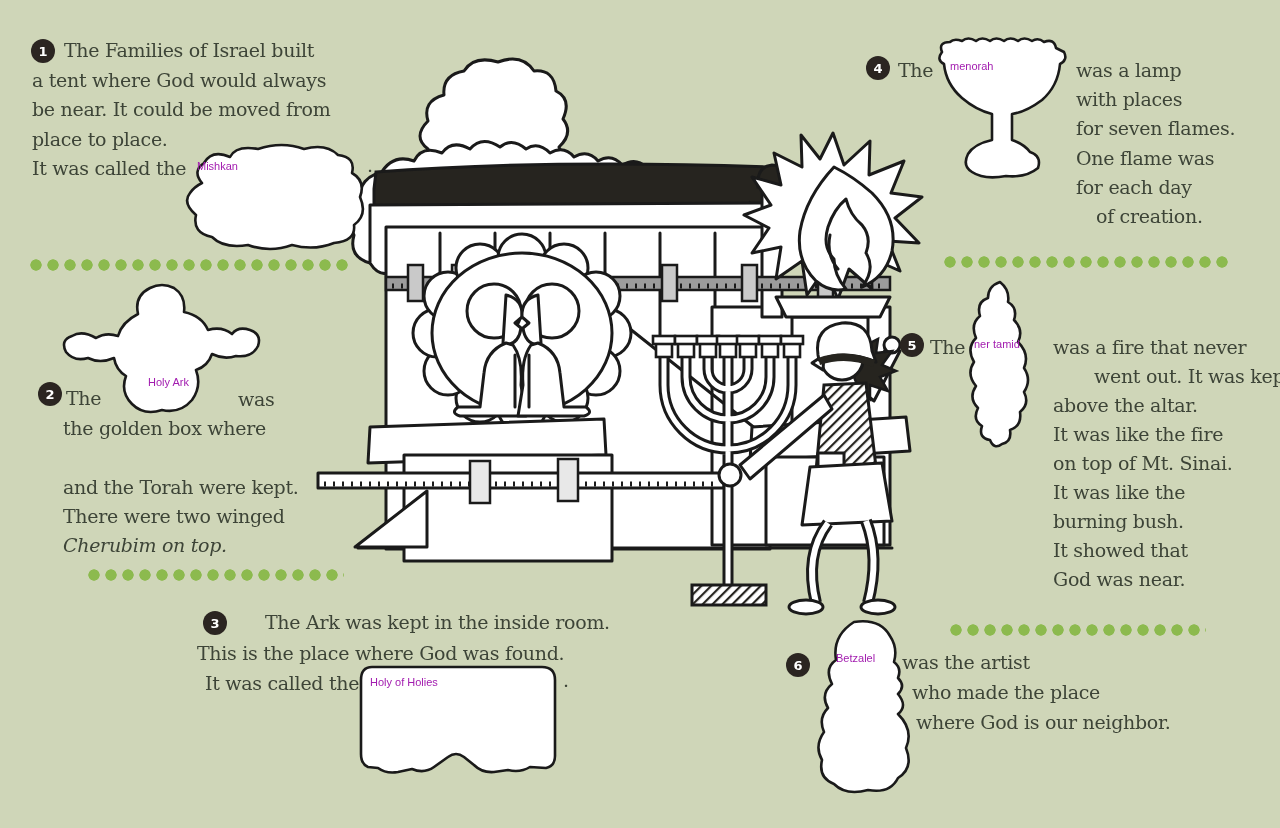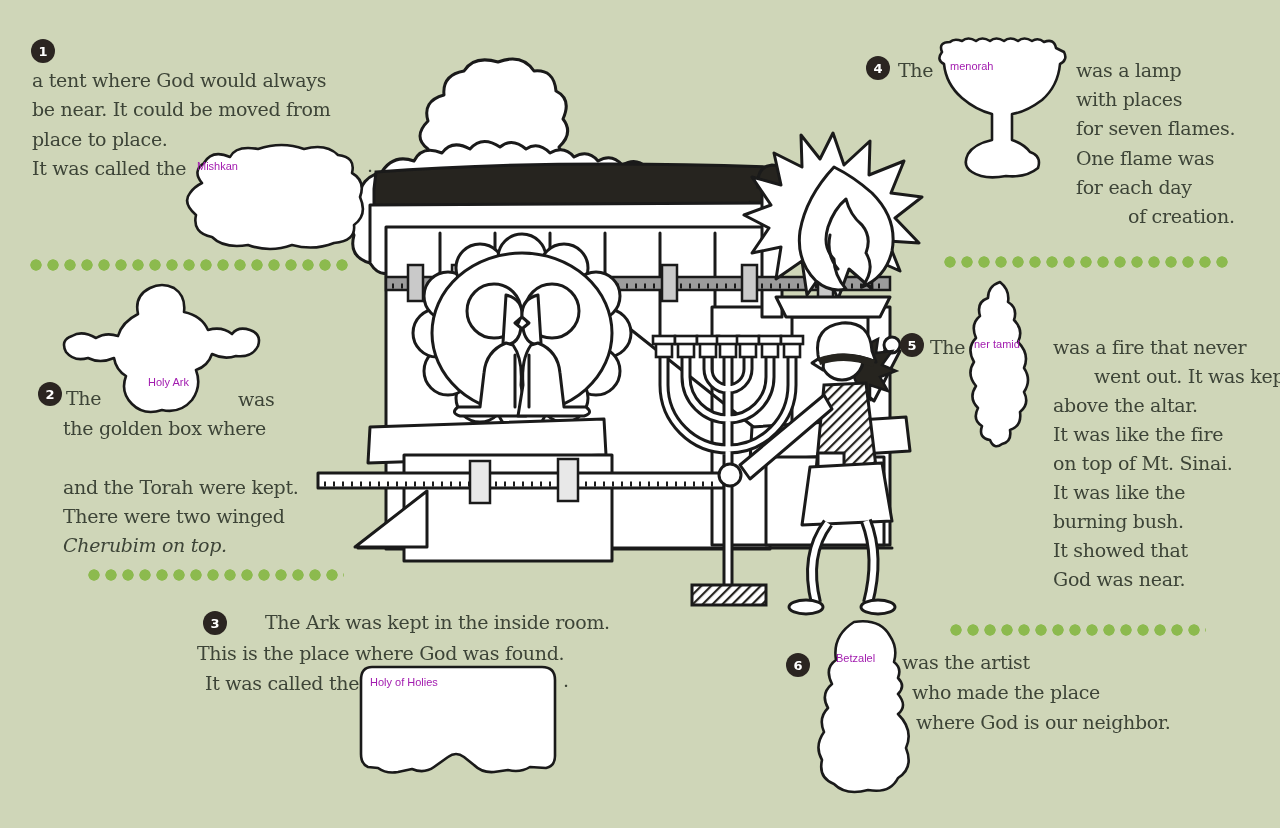--- a/index.html
+++ b/index.html
@@ -215,20 +215,21 @@
     <path d="M40,2 Q50,10 48,22 Q58,28 54,40 Q64,50 58,62 Q70,74 64,88 Q72,100 64,112 Q70,124 60,132 Q62,146 50,150 Q52,162 42,164 Q34,170 30,160 Q18,158 22,146 Q12,140 18,128 Q8,118 16,106 Q6,94 14,82 Q6,68 16,58 Q10,44 20,36 Q16,22 28,18 Q28,6 40,2 Z"></path>
   </svg>
   <span class="blob-label" style="left:974px;top:338px;">ner tamid</span>
 
   <svg class="blob" style="left:810px;top:618px;width:100px;height:178px" viewBox="0 0 100 178">
     <path d="M44,4 Q70,0 80,18 Q88,30 84,44 Q92,50 88,60 Q96,68 88,76 Q98,88 88,96 Q104,112 96,130 Q104,150 88,160 Q80,176 58,172 Q36,178 24,166 Q8,160 12,142 Q4,128 14,114 Q8,100 18,90 Q10,76 22,66 Q14,50 26,42 Q22,18 44,4 Z"></path>
   </svg>
   <span class="blob-label" style="left:836px;top:652px;">Betzalel</span>
 
   <span class="badge" style="left:31px;top:39px;">1</span>
+  <span class="line" style="left:64px;top:38px;">The Families of Israel built</span>
   <span class="line" style="left:32px;top:68px;">a tent where God would always</span>
   <span class="line" style="left:32px;top:97px;">be near. It could be moved from</span>
   <span class="line" style="left:32px;top:127px;">place to place.</span>
   <span class="line" style="left:32px;top:156px;">It was called the</span>
 
   <span class="badge" style="left:38px;top:382px;">2</span>
   <span class="line" style="left:66px;top:386px;">The</span>
   <span class="line" style="left:238px;top:387px;">was</span>
   <span class="line" style="left:63px;top:416px;">the golden box where</span>
   <span class="line" style="left:63px;top:475px;">and the Torah were kept.</span>
@@ -240,21 +241,21 @@
   <span class="line" style="left:197px;top:641px;">This is the place where God was found.</span>
   <span class="line" style="left:205px;top:671px;">It was called the</span>
 
   <span class="badge" style="left:866px;top:56px;">4</span>
   <span class="line" style="left:898px;top:58px;">The</span>
   <span class="line" style="left:1076px;top:58px;">was a lamp</span>
   <span class="line" style="left:1076px;top:87px;">with places</span>
   <span class="line" style="left:1076px;top:116px;">for seven flames.</span>
   <span class="line" style="left:1076px;top:146px;">One flame was</span>
   <span class="line" style="left:1076px;top:175px;">for each day</span>
-  <span class="line" style="left:1128px;top:204px;">of creation.</span>
+  <span class="line" style="left:1096px;top:204px;">of creation.</span>
 
   <span class="badge" style="left:900px;top:333px;">5</span>
   <span class="line" style="left:930px;top:335px;">The</span>
   <span class="line" style="left:1053px;top:335px;">was a fire that never</span>
   <span class="line" style="left:1094px;top:364px;">went out. It was kept</span>
   <span class="line" style="left:1053px;top:393px;">above the altar.</span>
   <span class="line" style="left:1053px;top:422px;">It was like the fire</span>
   <span class="line" style="left:1053px;top:451px;">on top of Mt. Sinai.</span>
   <span class="line" style="left:1053px;top:480px;">It was like the</span>
   <span class="line" style="left:1053px;top:509px;">burning bush.</span>

